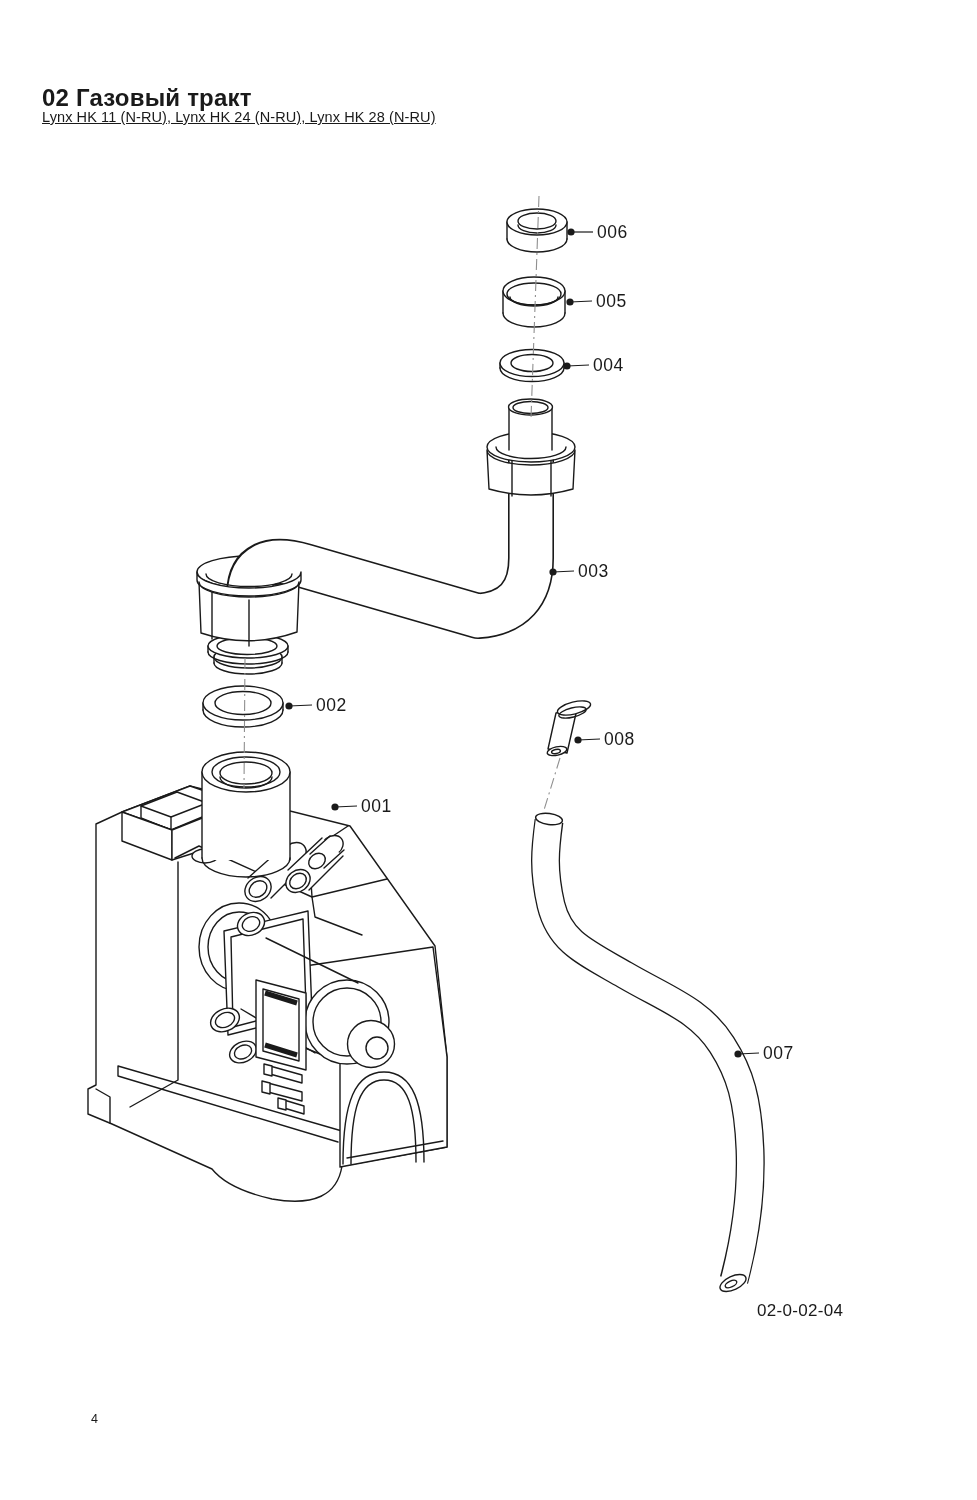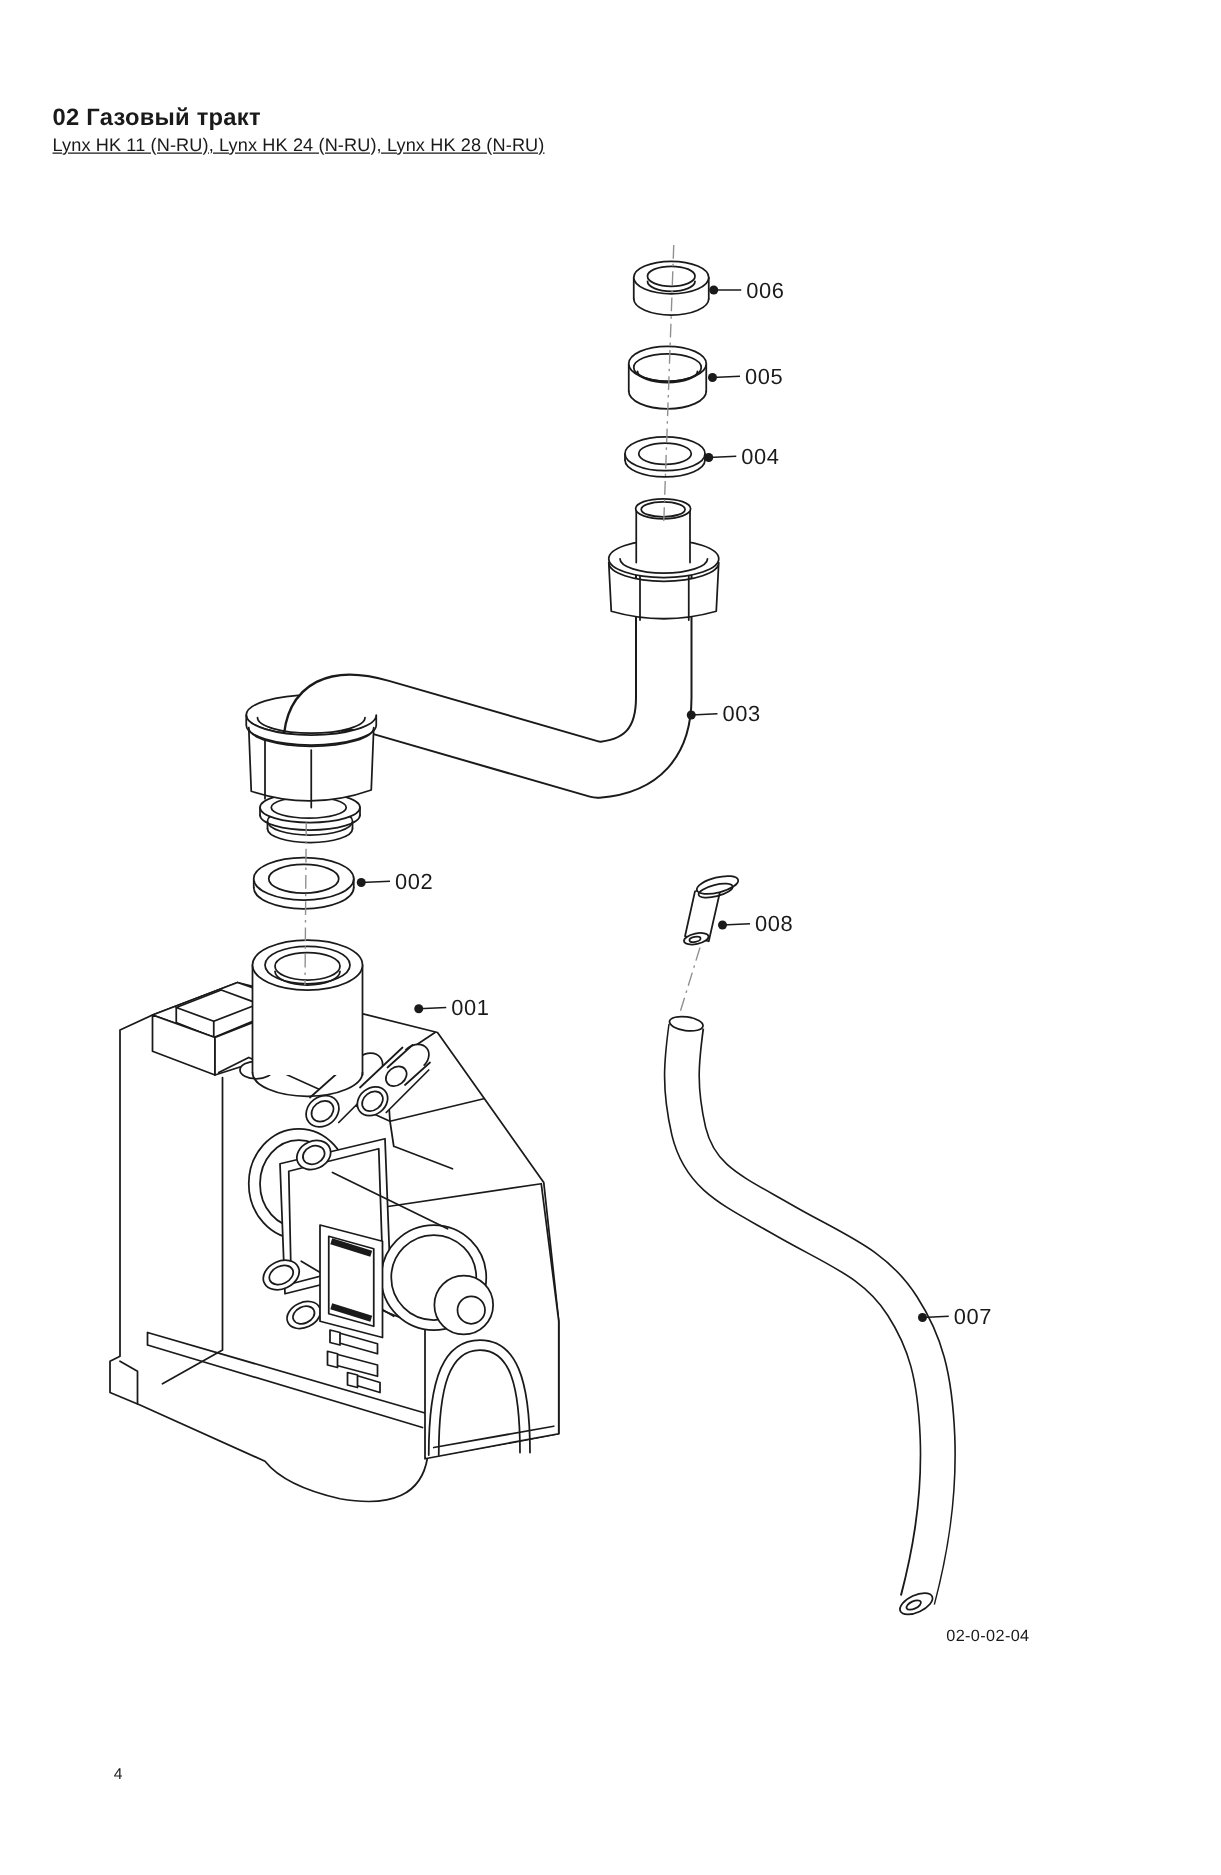--- a/index.html
+++ b/index.html
@@ -3,29 +3,29 @@
 <meta charset="utf-8">
 <style>
   html,body{margin:0;padding:0;background:#e8e8e8;}
   .page{
     position:relative;width:977px;height:1500px;background:#ffffff;
     margin:0 auto;overflow:hidden;
     font-family:"Liberation Sans",sans-serif;color:#1a1a1a;
   }
   .doc-title{
     position:absolute;left:42px;top:84px;
-    font-size:19px;font-weight:bold;letter-spacing:.2px;
+    font-size:24px;font-weight:bold;letter-spacing:.2px;
   }
   .doc-subtitle{
     position:absolute;left:42px;top:109px;
     font-size:14.5px;letter-spacing:.1px;text-decoration:underline;
   }
   .diagram-code{
     position:absolute;left:757px;top:1301px;
-    font-size:13px;letter-spacing:.3px;
+    font-size:17px;letter-spacing:.3px;
   }
   .page-number{
     position:absolute;left:91px;top:1412px;
     font-size:12.5px;
   }
   svg{position:absolute;left:0;top:0;}
   svg text{
     font-family:"Liberation Sans",sans-serif;
     font-size:17.5px;fill:#1a1a1a;letter-spacing:.5px;
   }

